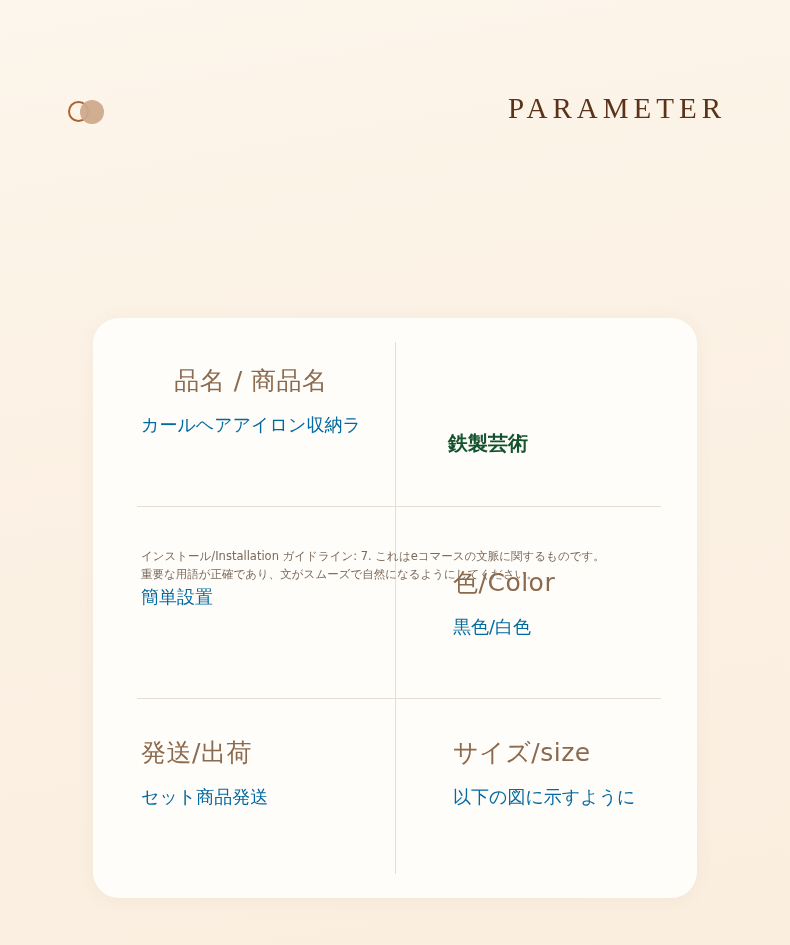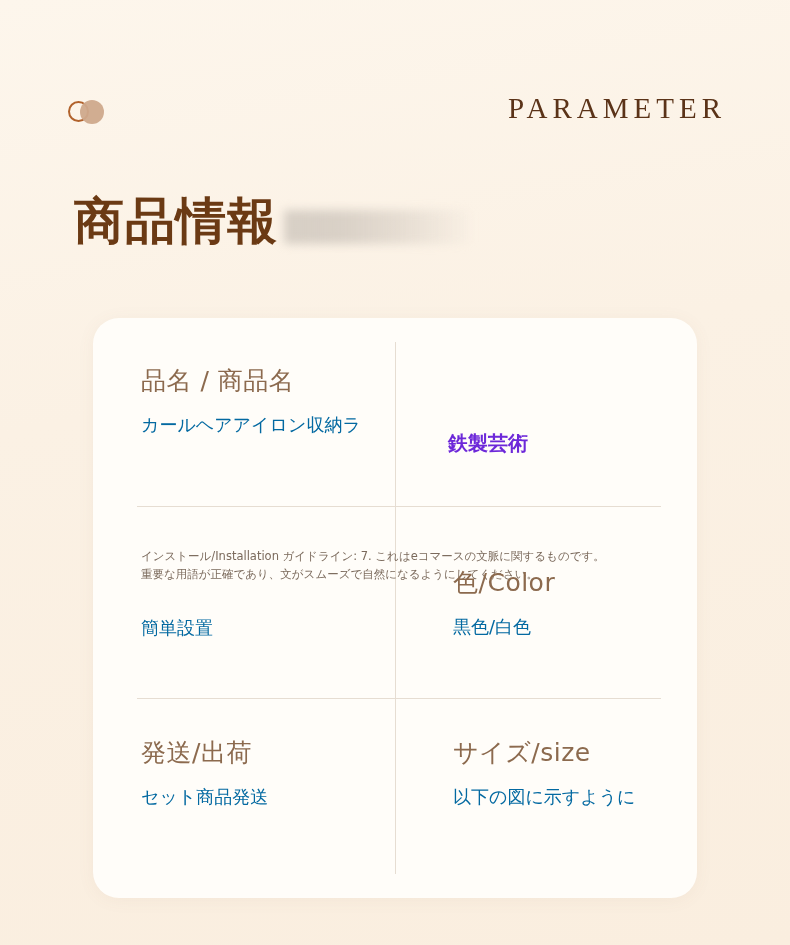--- a/index.html
+++ b/index.html
@@ -158,34 +158,34 @@
   .cell-value {
     font-size: 18px;
     color: #0369a1;
     font-family: "DejaVu Sans", sans-serif;
     font-weight: 400;
     margin-top: 16px;
     white-space: nowrap;
   }
 
   
-  .cell-name   { left: 48px;  top: 46px;  }
+  .cell-name   { left: 48px;  top: 46px; text-align: center;  }
   .cell-mat    { left: 360px; top: 46px;  }
   .cell-inst   { left: 48px;  top: 238px; }
   .cell-color  { left: 360px; top: 238px; }
   .cell-ship   { left: 48px;  top: 418px; }
   .cell-size   { left: 360px; top: 418px; }
 
   .material-value {
     position: absolute;
     left: 355px;
     top: 112px;
     font-size: 20px;
     font-weight: 700;
-    color: #6d28d9;
+    color: #14532d;
     font-family: "DejaVu Sans", sans-serif;
     white-space: nowrap;
   }
 
   .install-note {
     position: absolute;
     left: 48px;
     top: 230px;
     width: 470px;
     font-size: 11.5px;
@@ -206,42 +206,38 @@
 <div class="page">
 
   <div class="header">
     <div class="logo-mark">
       <span class="ring"></span>
       <span class="dot"></span>
     </div>
     <div class="parameter-title">PARAMETER</div>
   </div>
 
-  <div class="heading-wrap">
-    <div class="heading-blur"></div>
-    <div class="heading-text">商品情報</div>
-  </div>
 
   <div class="card">
     <div class="grid">
       <div class="vline"></div>
       <div class="hline-1"></div>
       <div class="hline-2"></div>
 
       <div class="cell cell-name">
         <div class="cell-label">品名 / 商品名</div>
         <div class="cell-value">カールヘアアイロン収納ラ</div>
       </div>
 
       <div class="material-value">鉄製芸術</div>
 
       <div class="install-note">インストール/Installation ガイドライン: 7. これはeコマースの文脈に関するものです。重要な用語が正確であり、文がスムーズで自然になるようにしてください。</div>
 
       <div class="cell cell-inst">
-        <div class="cell-value" style="margin-top:60px">簡単設置</div>
+        <div class="cell-value" style="margin-top:29px">簡単設置</div>
       </div>
 
       <div class="cell cell-color overlap-note">
         <div class="cell-label">色/Color</div>
         <div class="cell-value" style="">黒色/白色</div>
       </div>
 
       <div class="cell cell-size">
         <div class="cell-label">サイズ/size</div>
         <div class="cell-value">以下の図に示すように</div>

